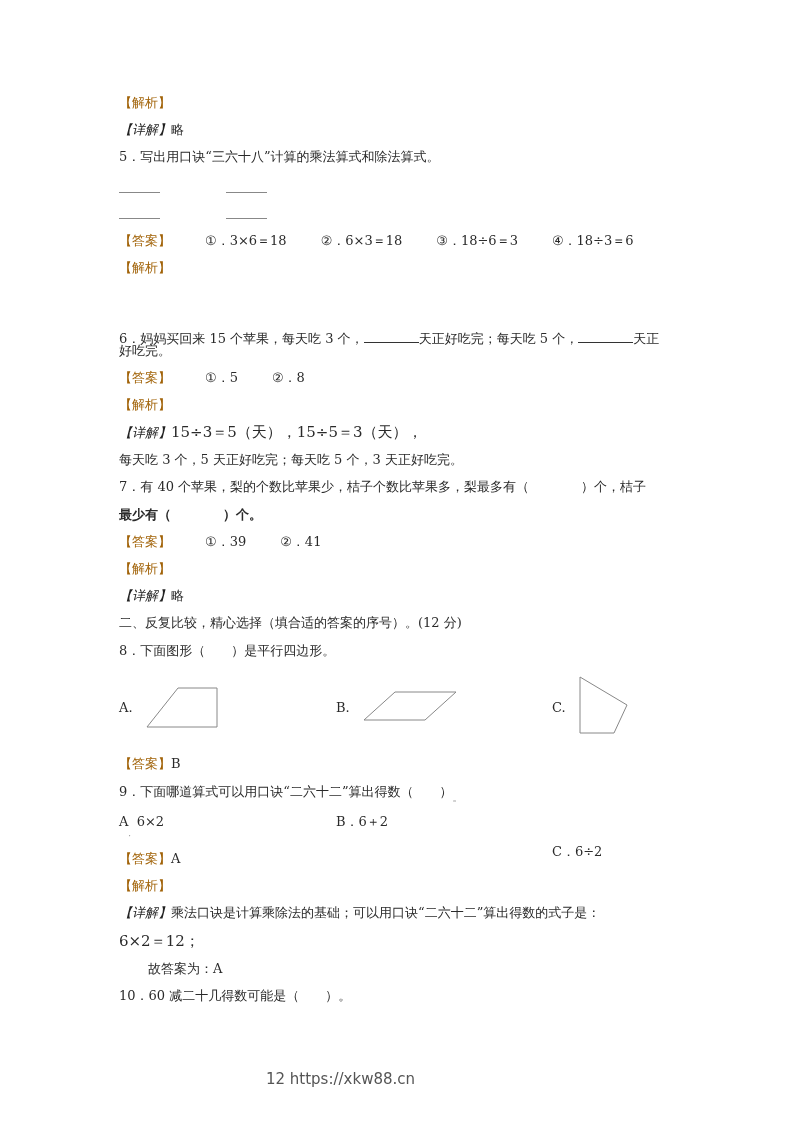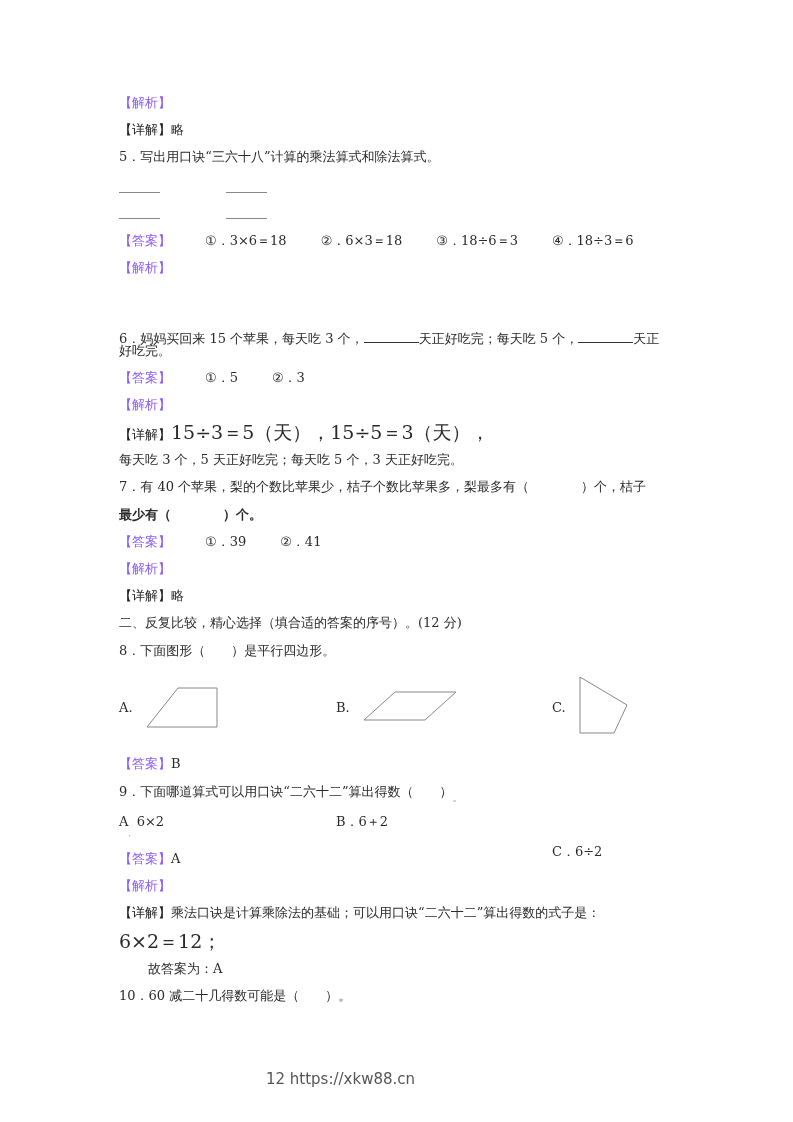--- a/index.html
+++ b/index.html
@@ -5,28 +5,28 @@
   html, body { margin: 0; padding: 0; background: #ffffff; }
   body {
     width: 793px; height: 1122px; position: relative; overflow: hidden;
     font-family: "DejaVu Serif", "Liberation Serif", serif;
     color: #2a2a2a;
   }
   .line {
     position: absolute; left: 119px;
     font-size: 13px; line-height: 18px; white-space: nowrap;
   }
-  .tag { color: #8b5cf6; }
-  .tag-dark { color: #222; }
+  .tag { color: #a16207; }
+  .tag-dark { color: #222; font-style: italic; }
   .blank {
     position: absolute; height: 0; border-top: 1px solid #888;
   }
   .ans-item { display: inline-block; }
   .gap-md { display: inline-block; width: 34px; }
-  .math { font-family: "DejaVu Serif", "Liberation Serif", serif; font-size: 19px; }
+  .math { font-family: "DejaVu Serif", "Liberation Serif", serif; font-size: 15px; }
   .underline-fill {
     display: inline-block; width: 55px; border-bottom: 1px solid #333;
     height: 12px; vertical-align: baseline;
   }
   .choice-label { position: absolute; font-size: 13px; line-height: 18px; }
   svg.shape { position: absolute; left: 0; top: 0; overflow: visible; }
   .footer {
     position: absolute; top: 1070px; left: 0; width: 681px; text-align: center;
     font-family: "DejaVu Sans", "Liberation Sans", sans-serif; font-size: 15px; color: #555;
   }
@@ -48,21 +48,21 @@
 <div class="line" style="top:232px;">
   <span class="tag">【答案】</span><span class="gap-md"></span><span class="ans-item">①．3×6＝18</span><span class="gap-md"></span><span class="ans-item">②．6×3＝18</span><span class="gap-md"></span><span class="ans-item">③．18÷6＝3</span><span class="gap-md"></span><span class="ans-item">④．18÷3＝6</span>
 </div>
 <div class="line tag" style="top:259px;">【解析】</div>
 
 <div class="line" style="top:314px;margin-top:16px;">
   <span>6．妈妈买回来 15 个苹果，每天吃 3 个，</span><span class="underline-fill"></span><span>天正好吃完；每天吃 5 个，</span><span class="underline-fill"></span><span>天正</span>
 </div>
 <div class="line" style="top:342px;">好吃完。</div>
 <div class="line" style="top:369px;">
-  <span class="tag">【答案】</span><span class="gap-md"></span><span>①．5</span><span class="gap-md"></span><span>②．3</span>
+  <span class="tag">【答案】</span><span class="gap-md"></span><span>①．5</span><span class="gap-md"></span><span>②．8</span>
 </div>
 <div class="line tag" style="top:396px;">【解析】</div>
 <div class="line" style="top:423px;">
   <span class="tag-dark">【详解】</span><span class="math">15÷3＝5（天），15÷5＝3（天），</span>
 </div>
 <div class="line" style="top:451px;">每天吃 3 个，5 天正好吃完；每天吃 5 个，3 天正好吃完。</div>
 
 <div class="line" style="top:478px;">7．有 40 个苹果，梨的个数比苹果少，桔子个数比苹果多，梨最多有（　　　　）个，桔子</div>
 <div class="line" style="top:506px;font-weight:bold;">最少有（　　　　）个。</div>
 <div class="line" style="top:533px;">

